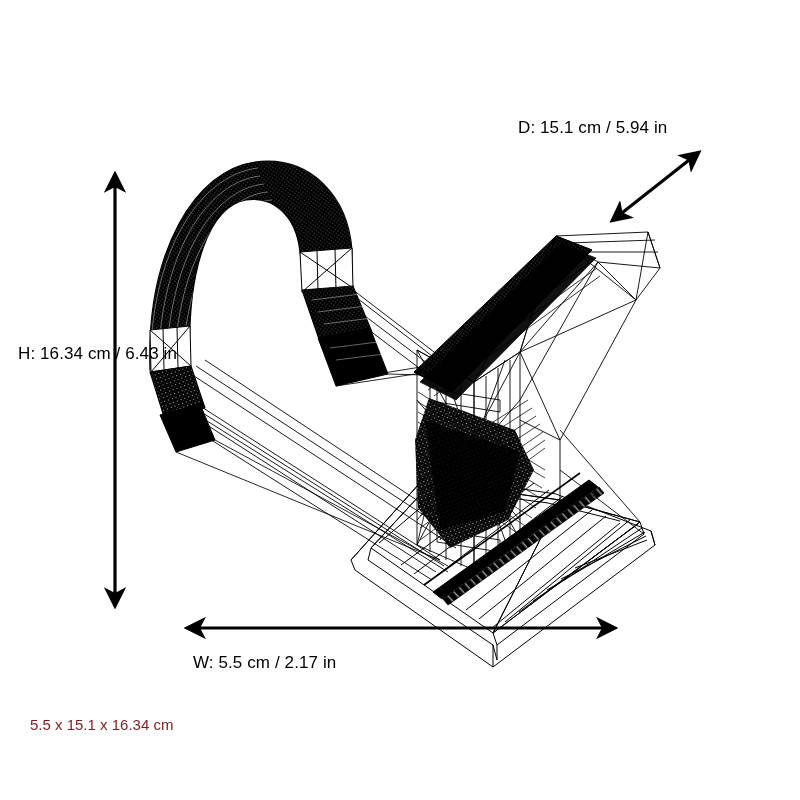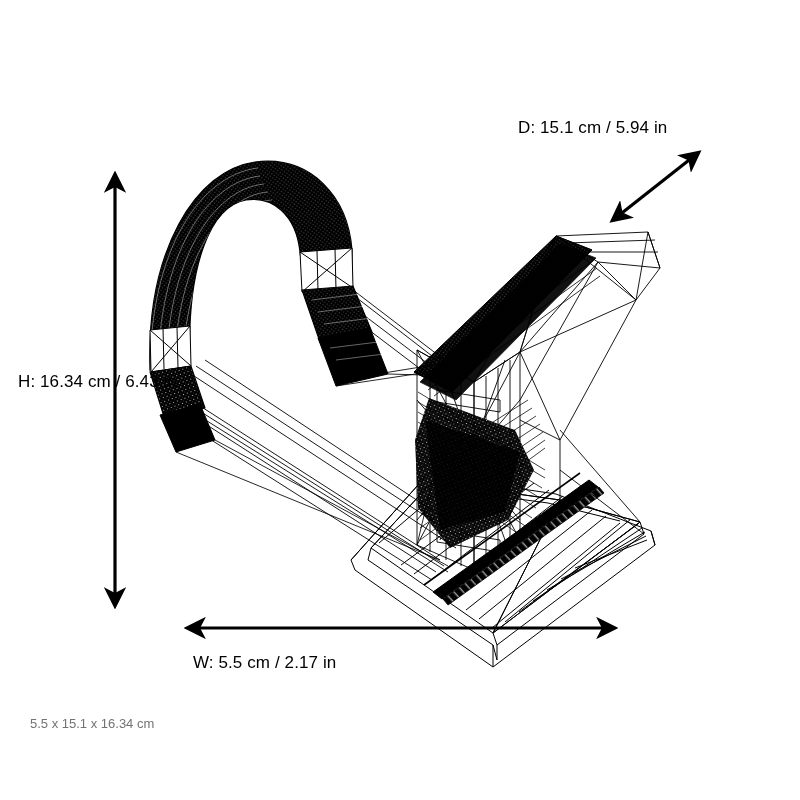--- a/index.html
+++ b/index.html
@@ -28,30 +28,30 @@
     display: block;
   }
   .dim-label {
     position: absolute;
     font-family: "Liberation Sans", sans-serif;
     font-size: 17px;
     color: #000000;
     white-space: nowrap;
     letter-spacing: 0.1px;
   }
-  #label-h { left: 18px; top: 372px; }
+  #label-h { left: 18px; top: 344px; }
   #label-w { left: 193px; top: 653px; }
   #label-d { left: 518px; top: 118px; }
   #size-cm { left: 30px; top: 716px; }
   #size-in { left: 30px; top: 758px; }
   .size-line {
     position: absolute;
     font-family: "Liberation Sans", sans-serif;
-    font-size: 13px;
-    color: #737373;
+    font-size: 15px;
+    color: #7f1d1d;
     white-space: nowrap;
   }
 </style>
 </head>
 <body>
 
 <div id="stage">
 
   <svg class="layer" viewBox="0 0 800 800">
     <defs>

